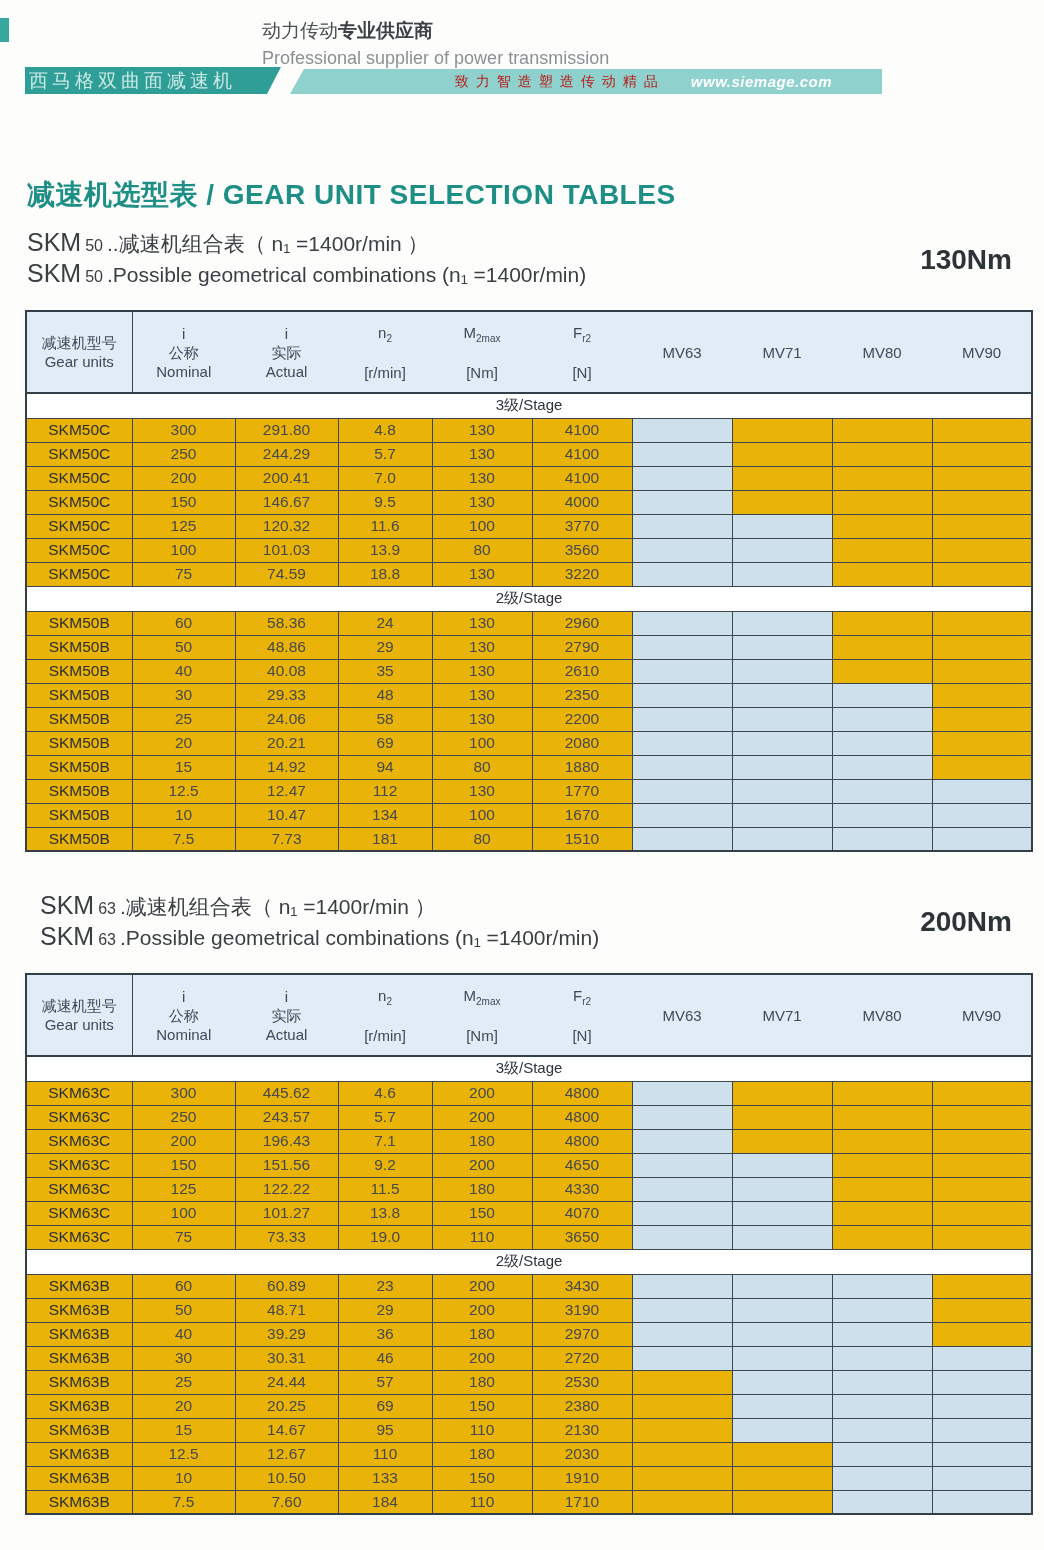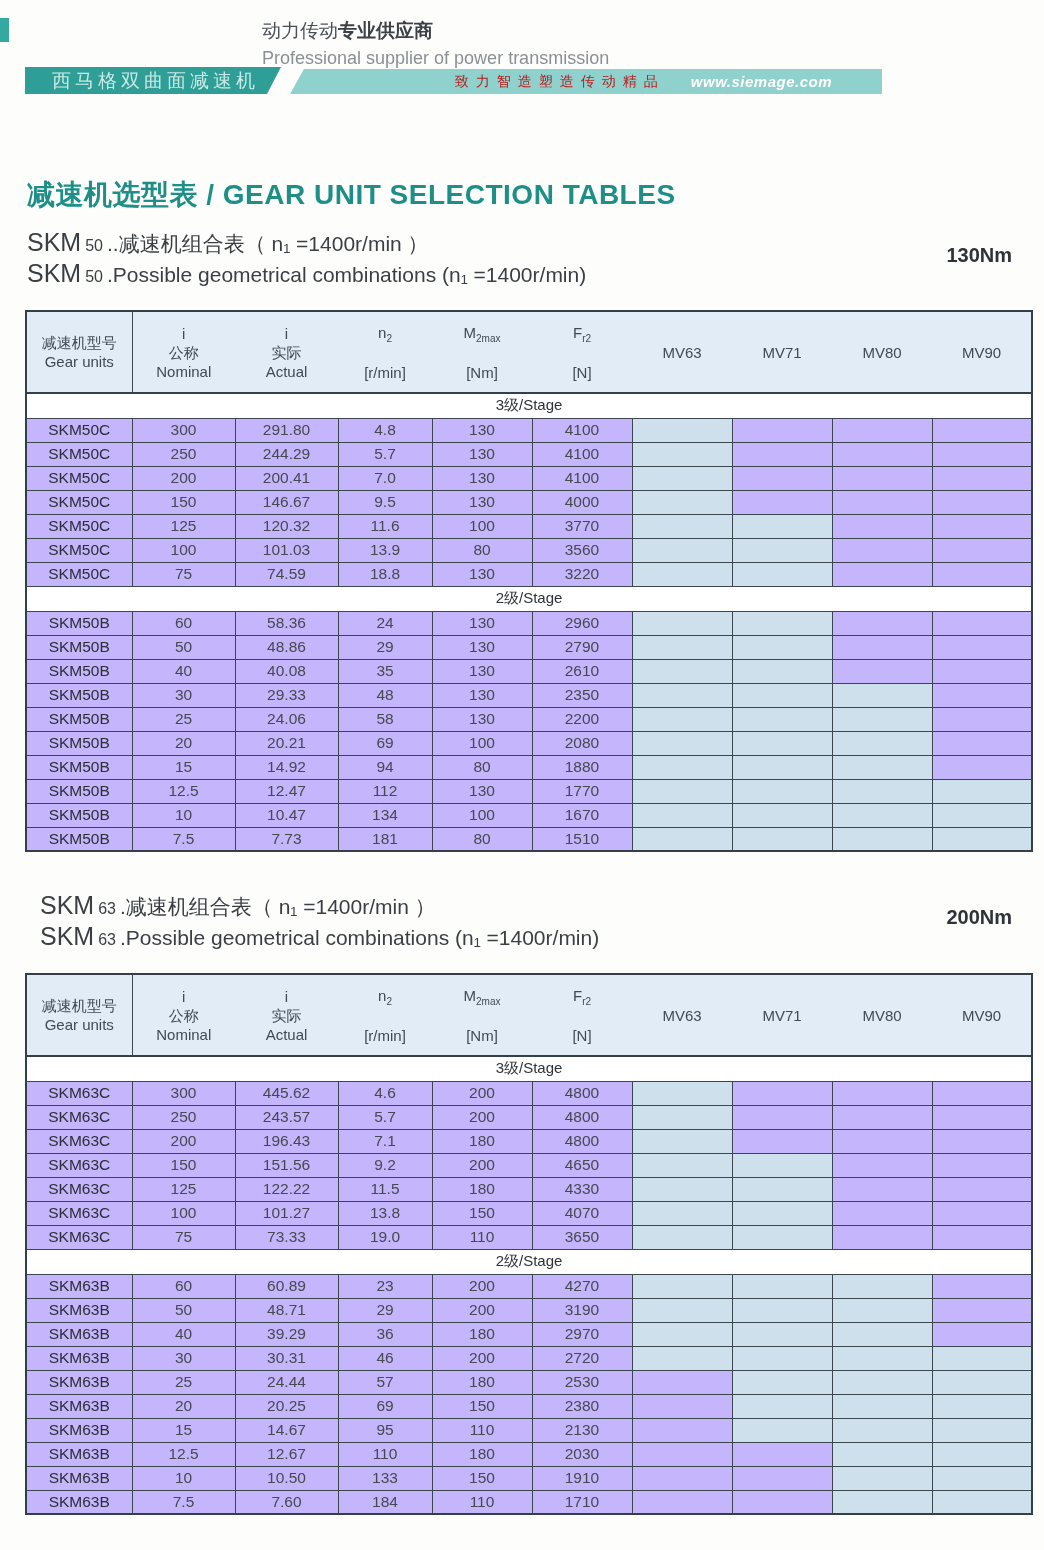--- a/index.html
+++ b/index.html
@@ -5,21 +5,21 @@
   * { margin:0; padding:0; box-sizing:border-box; }
   body { background:#e8e8e8; font-family:"Liberation Sans","DejaVu Sans",sans-serif; }
   .page { position:relative; width:1044px; height:1550px; background:#fdfdfc; margin:0 auto; overflow:hidden; }
 
   
   .edge-strip { position:absolute; left:0; top:18px; width:9px; height:24px; background:#35a89f; }
   .series-title { position:absolute; left:36px; top:12px; font-size:44px; font-weight:800; color:#28a39a; letter-spacing:3px; }
   .series-suffix { font-size:21px; letter-spacing:1px; vertical-align:8px; margin-left:4px; }
   .banner-dark { position:absolute; left:25px; top:67px; width:256px; height:27px; background:#2f9e96;
     clip-path:polygon(0 0,100% 0,calc(100% - 14px) 100%,0 100%);
-    color:#c9e9e5; font-size:19px; letter-spacing:4px; line-height:27px; padding-left:27px; }
+    color:#c9e9e5; font-size:19px; letter-spacing:4px; line-height:27px; padding-left:4px; }
   .banner-light { position:absolute; left:290px; top:69px; width:592px; height:25px; background:#8fd1cc;
     clip-path:polygon(14px 0,100% 0,100% 100%,0 100%);
     display:flex; align-items:center; justify-content:flex-end; padding-right:50px; }
   .banner-slogan { color:#b91c1c; font-size:14px; font-weight:400; letter-spacing:7px; }
   .banner-url { color:#ffffff; font-size:15px; font-weight:800; font-style:italic; margin-left:26px; letter-spacing:.5px; }
   .tagline { position:absolute; left:262px; top:18px; }
   .tagline-cn { font-size:19px; color:#4a4f54; }
   .tagline-cn b { font-weight:800; color:#3c4146; }
   .tagline-en { font-size:18px; color:#8a9094; margin-top:4px; }
   .logo { position:absolute; left:862px; top:0; width:178px; height:108px; }
@@ -28,25 +28,25 @@
     text-shadow:0 0 3px #fff,0 0 3px #fff,0 0 4px #fff,0 0 5px #fff; }
   .logo-cn { position:absolute; right:0px; top:64px; font-size:20px; color:#8e9498; letter-spacing:3px; }
   .logo-slash { font-style:italic; color:#9aa0a4; margin-right:2px; }
 
   
   .section-title { position:absolute; left:27px; top:176px; font-size:28px; font-weight:800; color:#1e8f87; letter-spacing:.5px; }
   .tbl-title { position:absolute; color:#3a3f44; white-space:nowrap; }
   .tbl-title .model { font-size:25px; }
   .tbl-title .size { font-size:16px; margin:0 4px; }
   .tbl-title .rest { font-size:21px; }
-  .torque { position:absolute; right:32px; font-size:20px; font-weight:800; color:#2e3338; }
+  .torque { position:absolute; right:32px; font-size:28px; font-weight:800; color:#2e3338; }
 
   
   table.gear { position:absolute; left:25px; width:1006px; border-collapse:collapse; table-layout:fixed;
-    border:2px solid #343f47; background:#c4b5fd; }
+    border:2px solid #343f47; background:#eab308; }
   table.gear th, table.gear td { border:1px solid #3c464e; text-align:center; padding:0; overflow:hidden; }
   table.gear thead tr { height:82px; }
   table.gear thead th { background:#e1ecf6; font-weight:normal; font-size:15px; color:#3f4a55;
     border-left:none; border-right:none; vertical-align:middle; }
   table.gear thead th:first-child { border-right:1px solid #3c464e; }
   table.gear thead tr { border-bottom:2px solid #343f47; }
   .hline { line-height:19px; }
   .hunit { margin-top:16px; line-height:17px; }
   sub.hsub { font-size:10px; }
   tr.stage-row { height:25px; }
@@ -504,21 +504,21 @@
         </tr>
         <tr class="stage-row">
           <td colspan="10">2级/Stage</td>
         </tr>
         <tr class="data-row">
           <td class="unit-cell">SKM63B</td>
           <td>60</td>
           <td>60.89</td>
           <td>23</td>
           <td>200</td>
-          <td>4270</td>
+          <td>3430</td>
           <td class="hl"></td>
           <td class="hl"></td>
           <td class="hl"></td>
           <td></td>
         </tr>
         <tr class="data-row">
           <td class="unit-cell">SKM63B</td>
           <td>50</td>
           <td>48.71</td>
           <td>29</td>

